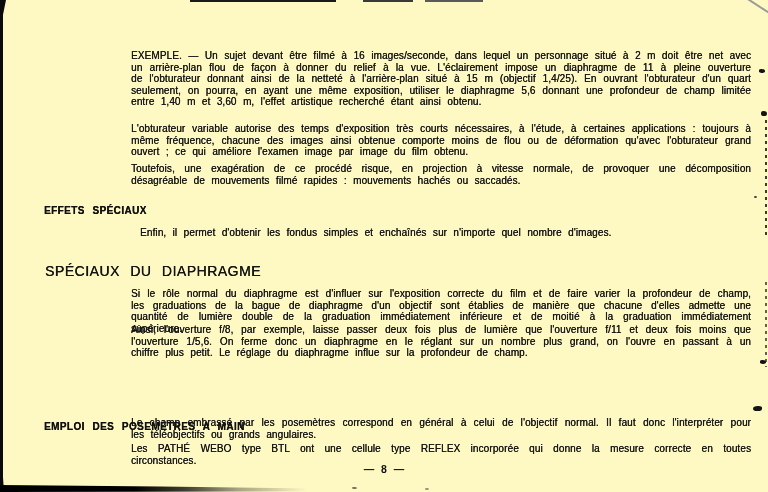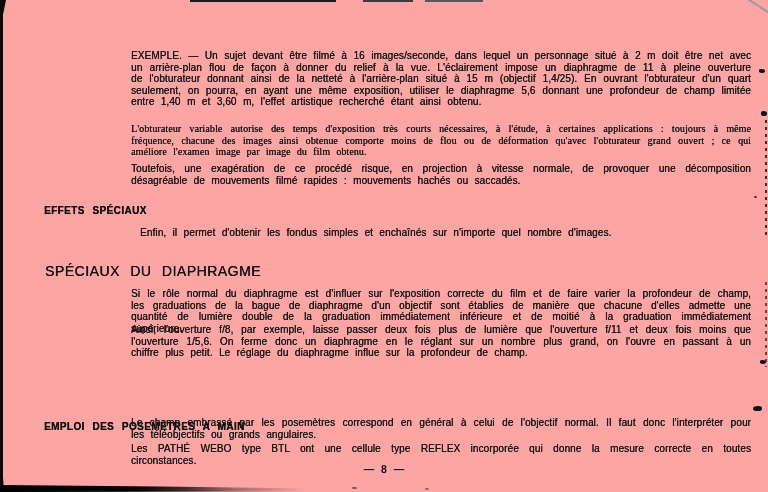--- a/index.html
+++ b/index.html
@@ -5,21 +5,21 @@
   html, body {
     margin: 0;
     padding: 0;
     background: #e8e8e6;
     font-family: "Liberation Sans", "DejaVu Sans", sans-serif;
   }
   .page {
     position: relative;
     width: 768px;
     height: 492px;
-    background: #fca5a5;
+    background: #fef9c3;
     overflow: hidden;
     color: #161616;
   }
   .body-par {
     position: absolute;
     left: 131px;
     width: 620px;
     font-size: 10px;
     line-height: 11.6px;
     text-align: justify;
@@ -102,21 +102,21 @@
   }
   .dash-1 { top: 120px; height: 118px; }
   .dash-2 { top: 282px; height: 85px; opacity: .8; }
 </style>
 </head>
 <body>
 
 <div class="page">
 
   <p class="body-par" style="top:40px;">EXEMPLE. — Un sujet devant être filmé à 16 images/seconde, dans lequel un personnage situé à 2 m doit être net avec un arrière-plan flou de façon à donner du relief à la vue. L'éclairement impose un diaphragme de 11 à pleine ouverture de l'obturateur donnant ainsi de la netteté à l'arrière-plan situé à 15 m (objectif 1,4/25). En ouvrant l'obturateur d'un quart seulement, on pourra, en ayant une même exposition, utiliser le diaphragme 5,6 donnant une profondeur de champ limitée entre 1,40 m et 3,60 m, l'effet artistique recherché étant ainsi obtenu.</p>
-  <p class="body-par" style="top:113px;font-family:Liberation Serif, serif;">L'obturateur variable autorise des temps d'exposition très courts nécessaires, à l'étude, à certaines applications : toujours à même fréquence, chacune des images ainsi obtenue comporte moins de flou ou de déformation qu'avec l'obturateur grand ouvert ; ce qui améliore l'examen image par image du film obtenu.</p>
+  <p class="body-par" style="top:113px;">L'obturateur variable autorise des temps d'exposition très courts nécessaires, à l'étude, à certaines applications : toujours à même fréquence, chacune des images ainsi obtenue comporte moins de flou ou de déformation qu'avec l'obturateur grand ouvert ; ce qui améliore l'examen image par image du film obtenu.</p>
   <p class="body-par" style="top:153px;">Toutefois, une exagération de ce procédé risque, en projection à vitesse normale, de provoquer une décomposition désagréable de mouvements filmé rapides : mouvements hachés ou saccadés.</p>
 
   <h3 class="minor-heading" style="top:195px;">EFFETS SPÉCIAUX</h3>
   <p class="body-par" style="top:217px;padding-left:9px;">Enfin, il permet d'obtenir les fondus simples et enchaînés sur n'importe quel nombre d'images.</p>
 
   <h2 class="major-heading" style="top:251px;">SPÉCIAUX DU DIAPHRAGME</h2>
   <p class="body-par" style="top:278px;">Si le rôle normal du diaphragme est d'influer sur l'exposition correcte du film et de faire varier la profondeur de champ, les graduations de la bague de diaphragme d'un objectif sont établies de manière que chacune d'elles admette une quantité de lumière double de la graduation immédiatement inférieure et de moitié à la graduation immédiatement supérieure.</p>
   <p class="body-par" style="top:314px;">Ainsi, l'ouverture f/8, par exemple, laisse passer deux fois plus de lumière que l'ouverture f/11 et deux fois moins que l'ouverture 1/5,6. On ferme donc un diaphragme en le réglant sur un nombre plus grand, on l'ouvre en passant à un chiffre plus petit. Le réglage du diaphragme influe sur la profondeur de champ.</p>
 
   <h3 class="minor-heading" style="top:384px;margin-top:37px;">EMPLOI DES POSEMÈTRES A MAIN</h3>

